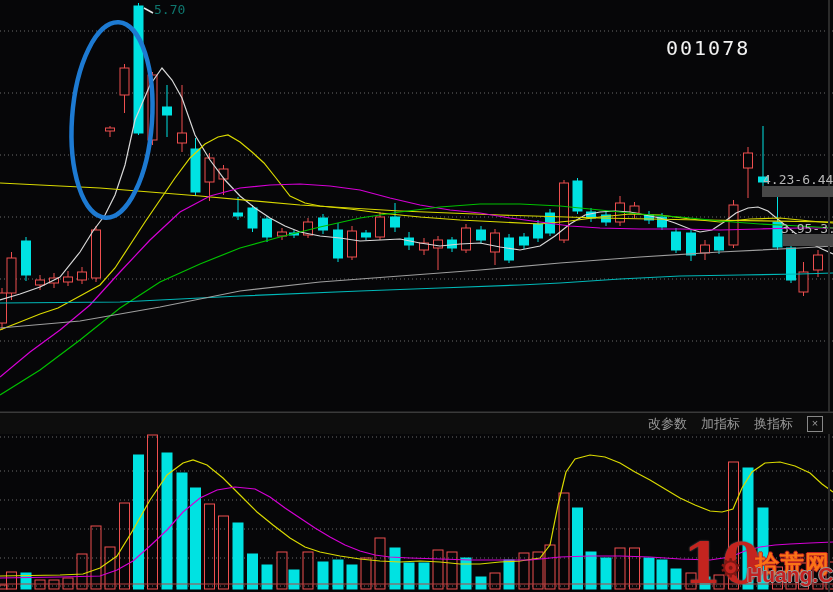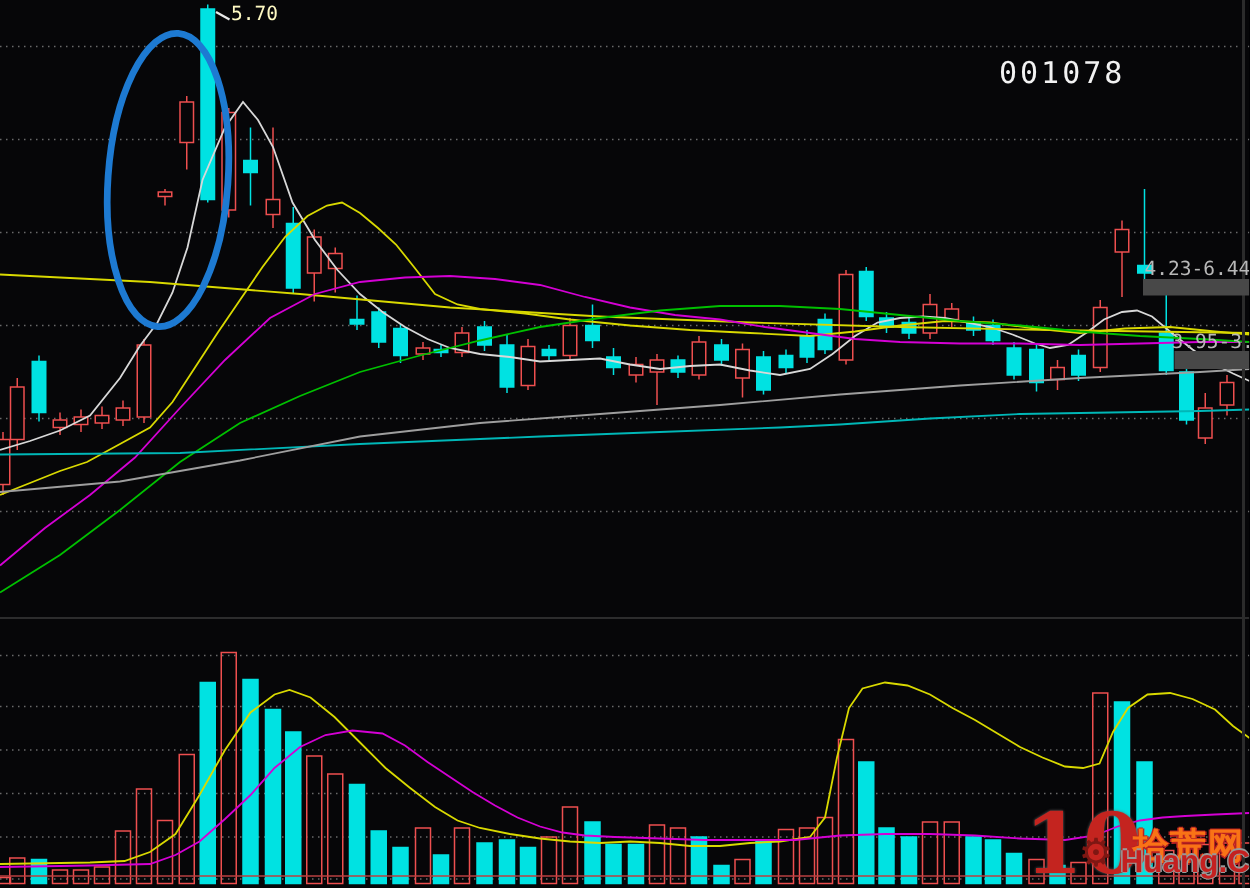--- a/index.html
+++ b/index.html
@@ -1,19 +1,19 @@
 <!DOCTYPE html>
 <html><head>
 <meta charset="utf-8">
 <style>
   html,body{margin:0;padding:0;background:#000;}
   .screen{position:relative;width:833px;height:592px;background:#060608;overflow:hidden;
           font-family:"Liberation Sans", sans-serif;}
   #chart-svg{position:absolute;left:0;top:0;}
-  .peak-label{position:absolute;left:154px;top:2px;color:#fef9c3;font:13px "DejaVu Sans Mono",monospace;}
+  .peak-label{position:absolute;left:154px;top:2px;color:#0f766e;font:13px "DejaVu Sans Mono",monospace;}
   .stock-code{position:absolute;left:666px;top:36px;color:#f2f2f2;font:20px "DejaVu Sans Mono",monospace;letter-spacing:2px;}
   .tip-text{position:absolute;color:#b8b8b8;font:13px "DejaVu Sans Mono",monospace;white-space:nowrap;}
   .tip1{left:763px;top:172px;}
   .tip2{left:781px;top:221px;}
   .tip-box{position:absolute;background:#484848;}
   .tip-box1{left:762px;top:186px;width:71px;height:11px;}
   .tip-box2{left:783px;top:234px;width:50px;height:12px;}
   .toolbar{position:absolute;left:0;top:412px;width:833px;height:22px;background:#0d0d0d;
            border-top:1px solid #3a3a3a;display:flex;align-items:center;justify-content:flex-end;gap:14px;
            padding-right:10px;box-sizing:border-box;}
@@ -244,20 +244,26 @@
   <div class="peak-label">5.70</div>
 
   <div class="stock-code">001078</div>
 
   <div class="tip-text tip1">4.23-6.44</div>
   <div class="tip-box tip-box1"></div>
 
   <div class="tip-text tip2">3.95-3.76</div>
   <div class="tip-box tip-box2"></div>
 
+  <div class="toolbar">
+    <span class="tb-item">改参数</span>
+    <span class="tb-item">加指标</span>
+    <span class="tb-item">换指标</span>
+    <span class="tb-close">×</span>
+  </div>
 
   <div class="watermark">
     <span class="wm-num">10</span>
     <span class="wm-gear">⚙</span>
     <span class="wm-cn">拾荒网</span>
     <span class="wm-en">Huang.CN</span>
   </div>
 
 </div>
 

